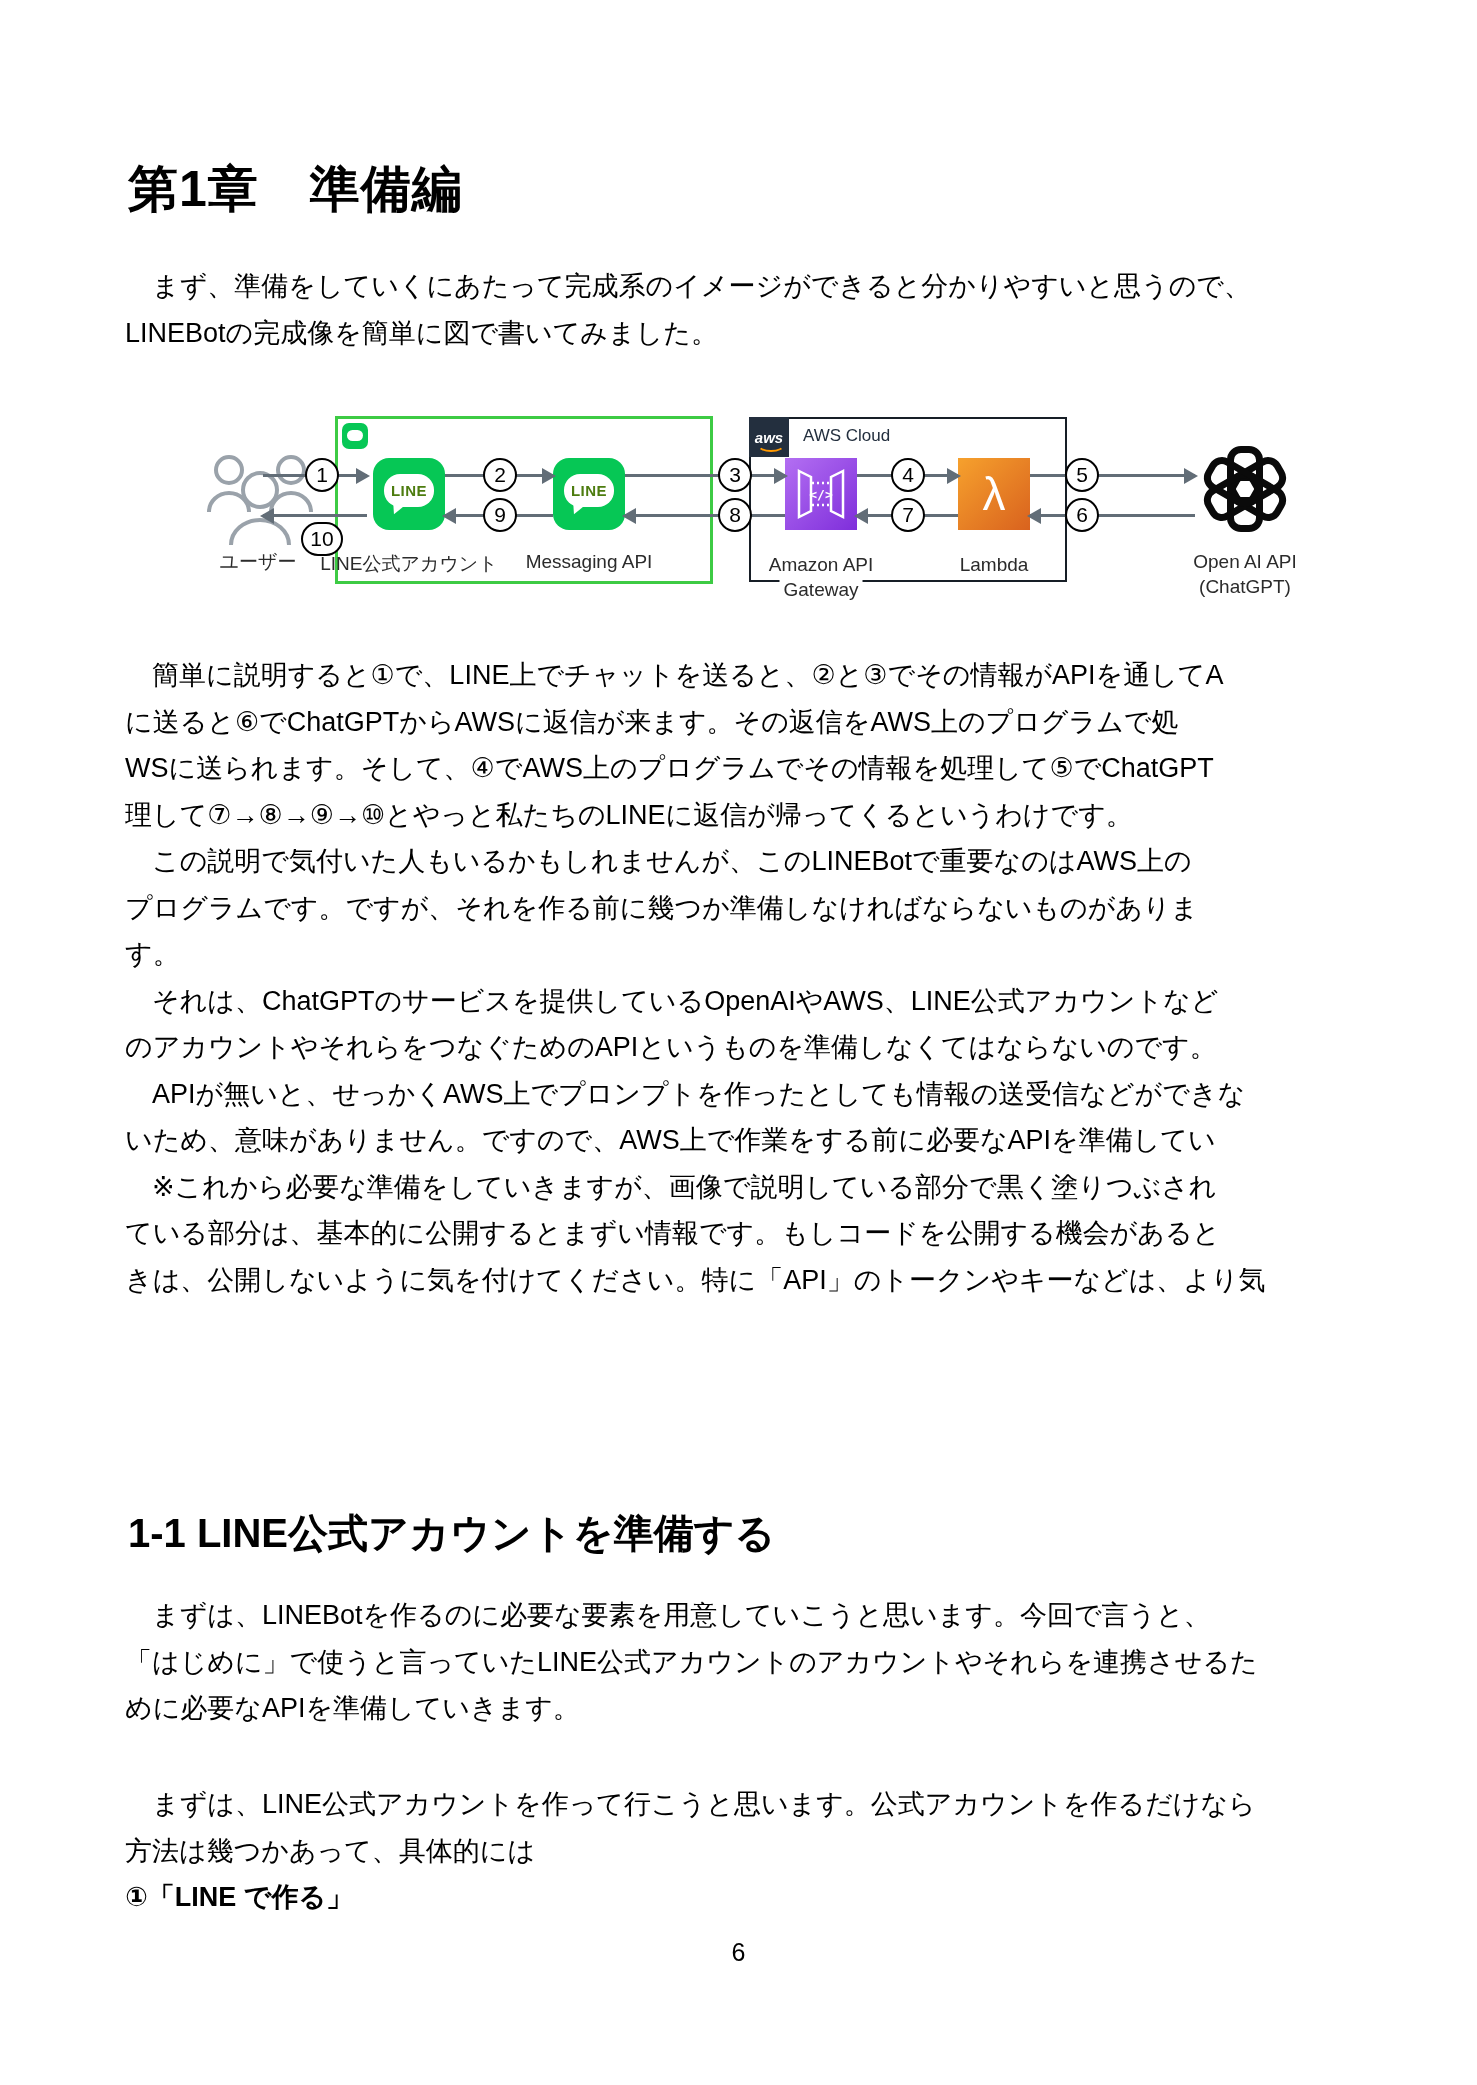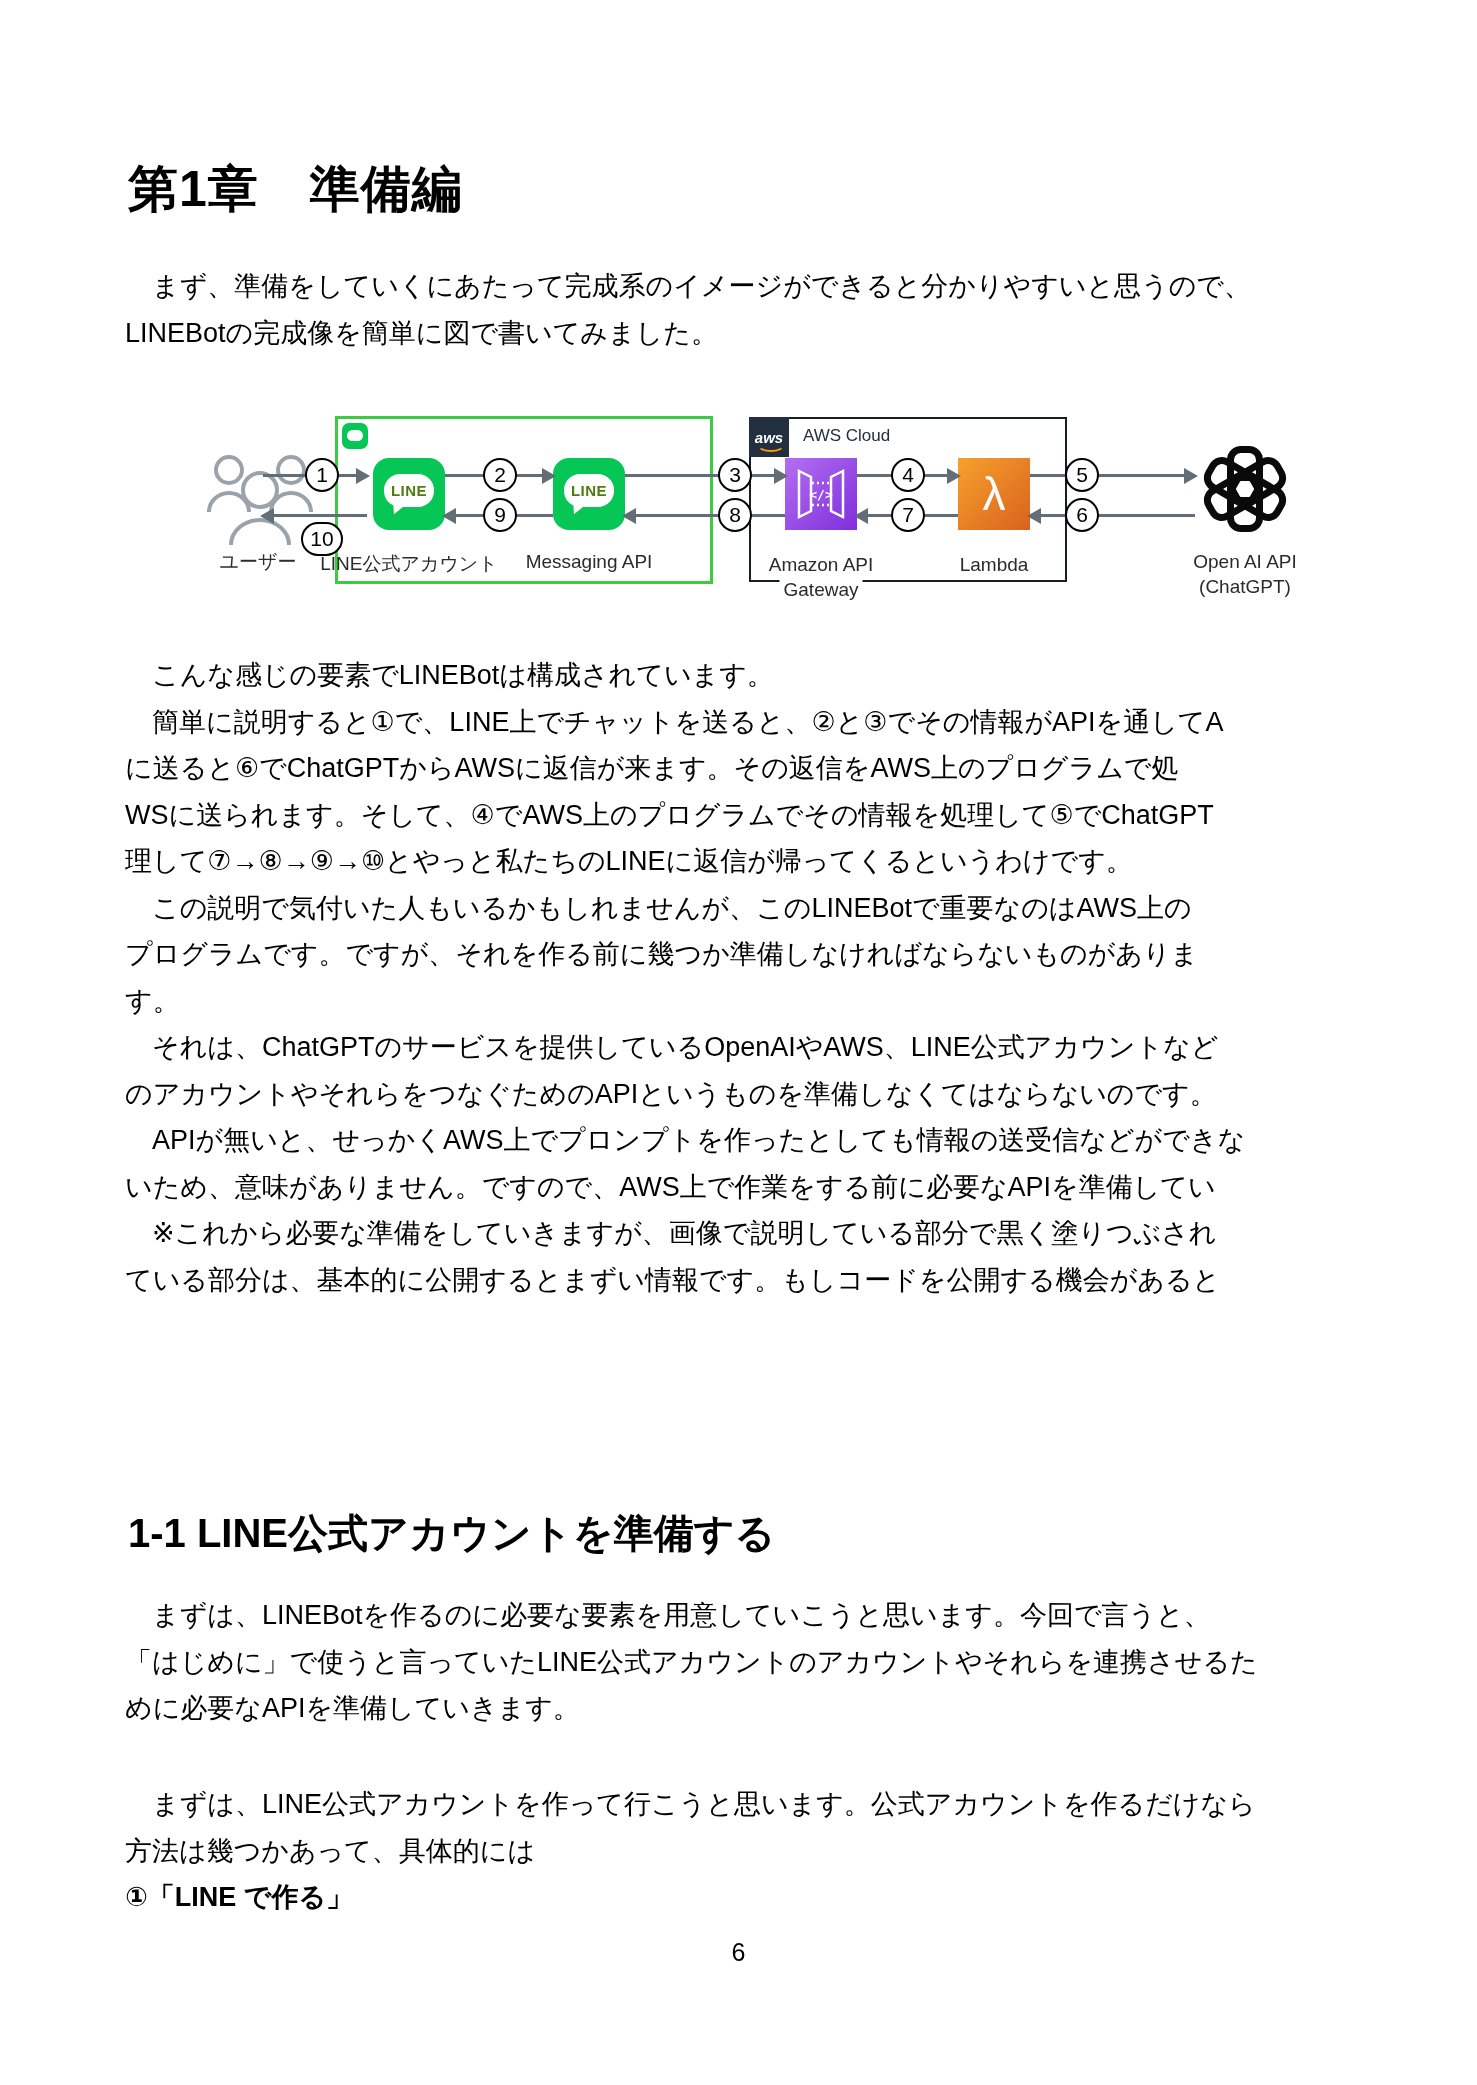--- a/index.html
+++ b/index.html
@@ -236,34 +236,34 @@
     <div class="step-badge" style="left:751px;top:45px;">4</div>
     <div class="step-badge" style="left:925px;top:45px;">5</div>
     <div class="step-badge" style="left:925px;top:85px;">6</div>
     <div class="step-badge" style="left:751px;top:85px;">7</div>
     <div class="step-badge" style="left:578px;top:85px;">8</div>
     <div class="step-badge" style="left:343px;top:85px;">9</div>
     <div class="step-badge wide" style="left:161px;top:85px;margin-top:24px;">10</div>
   </div>
 
   <div class="abs bodyblock" style="top:652px;">
-    <div>　こんな感じの要素でLINEBotは構成されています。</div>
     <div>　簡単に説明すると①で、LINE上でチャットを送ると、②と③でその情報がAPIを通してA</div>
     <div>に送ると⑥でChatGPTからAWSに返信が来ます。その返信をAWS上のプログラムで処</div>
     <div>WSに送られます。そして、④でAWS上のプログラムでその情報を処理して⑤でChatGPT</div>
     <div>理して⑦→⑧→⑨→⑩とやっと私たちのLINEに返信が帰ってくるというわけです。</div>
     <div>　この説明で気付いた人もいるかもしれませんが、このLINEBotで重要なのはAWS上の</div>
     <div>プログラムです。ですが、それを作る前に幾つか準備しなければならないものがありま</div>
     <div>す。</div>
     <div>　それは、ChatGPTのサービスを提供しているOpenAIやAWS、LINE公式アカウントなど</div>
     <div>のアカウントやそれらをつなぐためのAPIというものを準備しなくてはならないのです。</div>
     <div>　APIが無いと、せっかくAWS上でプロンプトを作ったとしても情報の送受信などができな</div>
     <div>いため、意味がありません。ですので、AWS上で作業をする前に必要なAPIを準備してい</div>
     <div>　※これから必要な準備をしていきますが、画像で説明している部分で黒く塗りつぶされ</div>
     <div>ている部分は、基本的に公開するとまずい情報です。もしコードを公開する機会があると</div>
+    <div>きは、公開しないように気を付けてください。特に「API」のトークンやキーなどは、より気</div>
   </div>
 
   <div class="abs section-heading">1-1 LINE公式アカウントを準備する</div>
 
   <div class="abs bodyblock" style="top:1781px;">
     <div>　まずは、LINE公式アカウントを作って行こうと思います。公式アカウントを作るだけなら</div>
     <div>方法は幾つかあって、具体的には</div>
     <div class="bold">①「LINE で作る」</div>
   </div>
 

